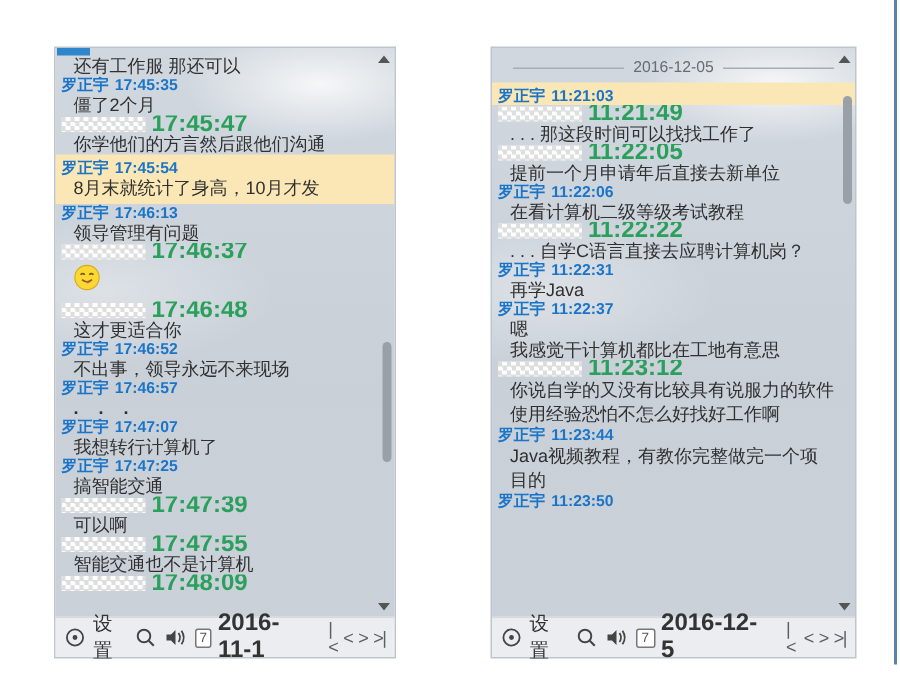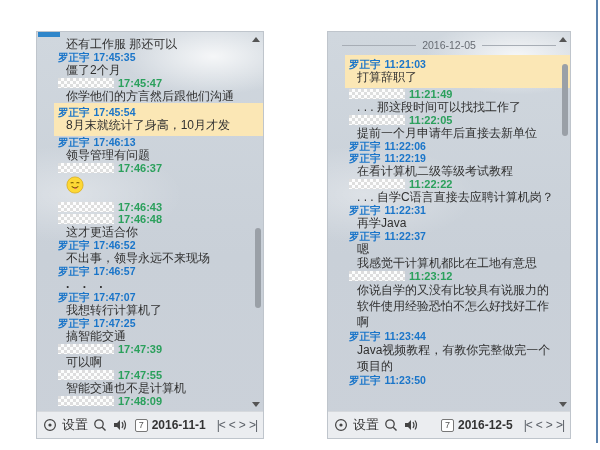--- a/index.html
+++ b/index.html
@@ -10,29 +10,29 @@
   .panel{position:absolute;top:31px;display:flex;flex-direction:column;border:1px solid #bfc5cc;box-sizing:border-box;
     background:
       radial-gradient(130px 55px at 78% 6%, rgba(255,255,255,.8), rgba(255,255,255,0) 70%),
       radial-gradient(160px 70px at 15% 40%, rgba(255,255,255,.35), rgba(255,255,255,0) 70%),
       linear-gradient(180deg,#d0d7de 0%,#c9d0d8 55%,#cbd1d9 100%);}
   .panel.left{left:36px;width:228px;height:408px;}
   .panel.right{left:327px;width:244px;height:408px;}
 
   .msg-area{flex:1;position:relative;padding-top:5px;overflow:hidden;}
 
-  .row{padding-left:12px;padding-right:14px;font-size:12px;line-height:14px;color:#303030;white-space:nowrap;overflow:hidden;margin-left:17px;}
+  .row{padding-left:12px;padding-right:14px;font-size:12px;line-height:14px;color:#303030;white-space:nowrap;overflow:hidden;}
   .row.multi{white-space:normal;line-height:16px;}
   .row.sender{padding-left:4px;font-size:10.5px;line-height:12px;color:#1a75c9;font-weight:bold;}
   .row.sender .time{margin-left:4px;}
   .row.peer{padding-left:4px;line-height:12px;display:flex;align-items:center;}
   .censor{display:inline-block;width:56px;height:10px;margin-right:4px;
     background-image:conic-gradient(#ffffff 25%,#dedede 0 50%,#ffffff 0 75%,#dedede 0);
     background-size:6px 6px;opacity:.95;}
-  .peer .time{font-size:11px;color:#2ba05c;font-weight:bold;}
+  .peer .time{font-size:16px;color:#2ba05c;font-weight:bold;}
   .row.dots{font-weight:bold;letter-spacing:5px;}
   .row.highlight{background:#fbe7b5;}
   .row.hl-top{padding-top:3px;}
   .row.hl-bottom{padding-bottom:4px;}
   .row.emoji-row{padding-top:2px;padding-bottom:2px;line-height:18px;}
 
   .date-sep{display:flex;align-items:center;gap:6px;padding:2px 14px 4px 14px;font-size:10.5px;color:#676c73;line-height:12px;}
   .date-sep::before,.date-sep::after{content:"";flex:1;height:1px;background:#a7adb5;}
 
   .partial-blue{position:absolute;left:1px;top:0;width:22px;height:5px;background:#2f86ca;}
@@ -42,21 +42,21 @@
   .panel.right .scroll-thumb{top:32px;height:72px;}
   .scroll-btn{position:absolute;right:3px;width:0;height:0;border-left:4px solid transparent;border-right:4px solid transparent;}
   .scroll-up{top:5px;border-bottom:5px solid #555;}
   .scroll-down{bottom:4px;border-top:5px solid #555;}
 
   .toolbar{height:26px;background:#ebedf0;border-top:1px solid #d6d9dd;display:flex;align-items:center;padding:0 6px;gap:5px;flex:0 0 auto;}
   .tb-icon{display:inline-flex;align-items:center;justify-content:center;}
   .tb-label{font-size:13px;color:#333;}
   .cal-group{margin-left:auto;display:flex;align-items:center;gap:4px;}
   .cal-box{width:13px;height:13px;border:1px solid #777;border-radius:2px;font-size:9px;color:#555;display:flex;align-items:center;justify-content:center;background:#fff;box-sizing:border-box;}
-  .tb-date{font-size:12px;color:#333;font-weight:bold;}
+  .tb-date{font-size:16px;color:#333;font-weight:bold;}
   .nav-group{display:flex;align-items:center;gap:4px;margin-left:6px;}
   .nav-btn{font-size:12px;color:#5a5f66;line-height:12px;letter-spacing:-1px;}
 </style>
 </head>
 <body>
 
 <div class="stage">
 
   <div class="panel left">
     <div class="msg-area">
@@ -77,24 +77,20 @@
           <span class="censor"></span>
           <span class="time">17:46:37</span>
         </div>
         <div class=" row emoji-row"><span><svg width="18" height="18" viewBox="0 0 20 20">
               <circle cx="10" cy="10" r="9" fill="#fdd835" stroke="#d7a916" stroke-width="0.8"></circle>
               <path d="M5.2 8 Q6.8 6.3 8.4 8" stroke="#7a5c00" fill="none" stroke-width="1.2"></path>
               <path d="M11.6 8 Q13.2 6.3 14.8 8" stroke="#7a5c00" fill="none" stroke-width="1.2"></path>
               <path d="M6.3 11.5 Q10 14.8 13.7 11.5" stroke="#7a5c00" fill="none" stroke-width="1.2"></path>
               <path d="M9 13 Q10.2 15.6 12.2 13.4 Q10.6 12.7 9 13" fill="#e0526e"></path>
             </svg></span></div>
-        <div class=" row peer">
-          <span class="censor"></span>
-          <span class="time">17:46:43</span>
-        </div>
         <div class=" row peer">
           <span class="censor"></span>
           <span class="time">17:46:48</span>
         </div>
         <div class=" row">这才更适合你</div>
         <div class=" row sender"><span>罗正宇</span><span class="time">17:46:52</span></div>
         <div class=" row">不出事，领导永远不来现场</div>
         <div class=" row sender"><span>罗正宇</span><span class="time">17:46:57</span></div>
         <div class=" row dots">. . .</div>
         <div class=" row sender"><span>罗正宇</span><span class="time">17:47:07</span></div>
@@ -152,33 +148,31 @@
       </span>
     </div>
   </div>
 
   <div class="panel right">
     <div class="msg-area">
       <div class="date-sep">
           <span>2016-12-05</span>
         </div>
         <div class="highlight hl-top row sender"><span>罗正宇</span><span class="time">11:21:03</span></div>
-        <div class="highlight hl-bottom row">打算辞职了</div>
         <div class=" row peer">
           <span class="censor"></span>
           <span class="time">11:21:49</span>
         </div>
         <div class=" row">. . . 那这段时间可以找找工作了</div>
         <div class=" row peer">
           <span class="censor"></span>
           <span class="time">11:22:05</span>
         </div>
         <div class=" row">提前一个月申请年后直接去新单位</div>
         <div class=" row sender"><span>罗正宇</span><span class="time">11:22:06</span></div>
-        <div class=" row sender"><span>罗正宇</span><span class="time">11:22:19</span></div>
         <div class=" row">在看计算机二级等级考试教程</div>
         <div class=" row peer">
           <span class="censor"></span>
           <span class="time">11:22:22</span>
         </div>
         <div class=" row">. . . 自学C语言直接去应聘计算机岗？</div>
         <div class=" row sender"><span>罗正宇</span><span class="time">11:22:31</span></div>
         <div class=" row">再学Java</div>
         <div class=" row sender"><span>罗正宇</span><span class="time">11:22:37</span></div>
         <div class=" row">嗯</div>

